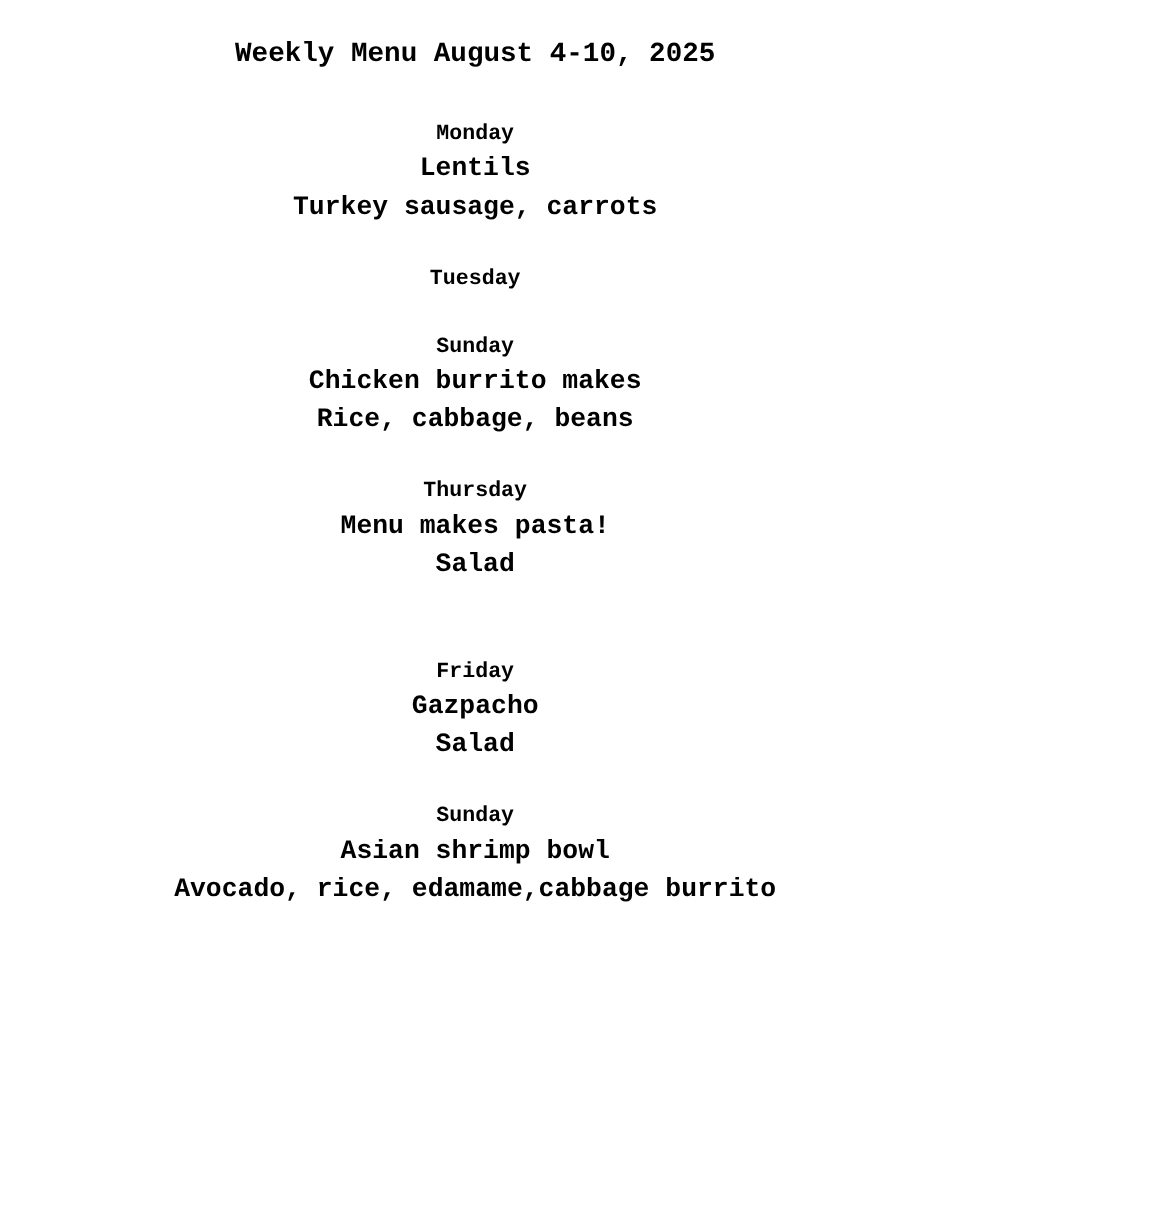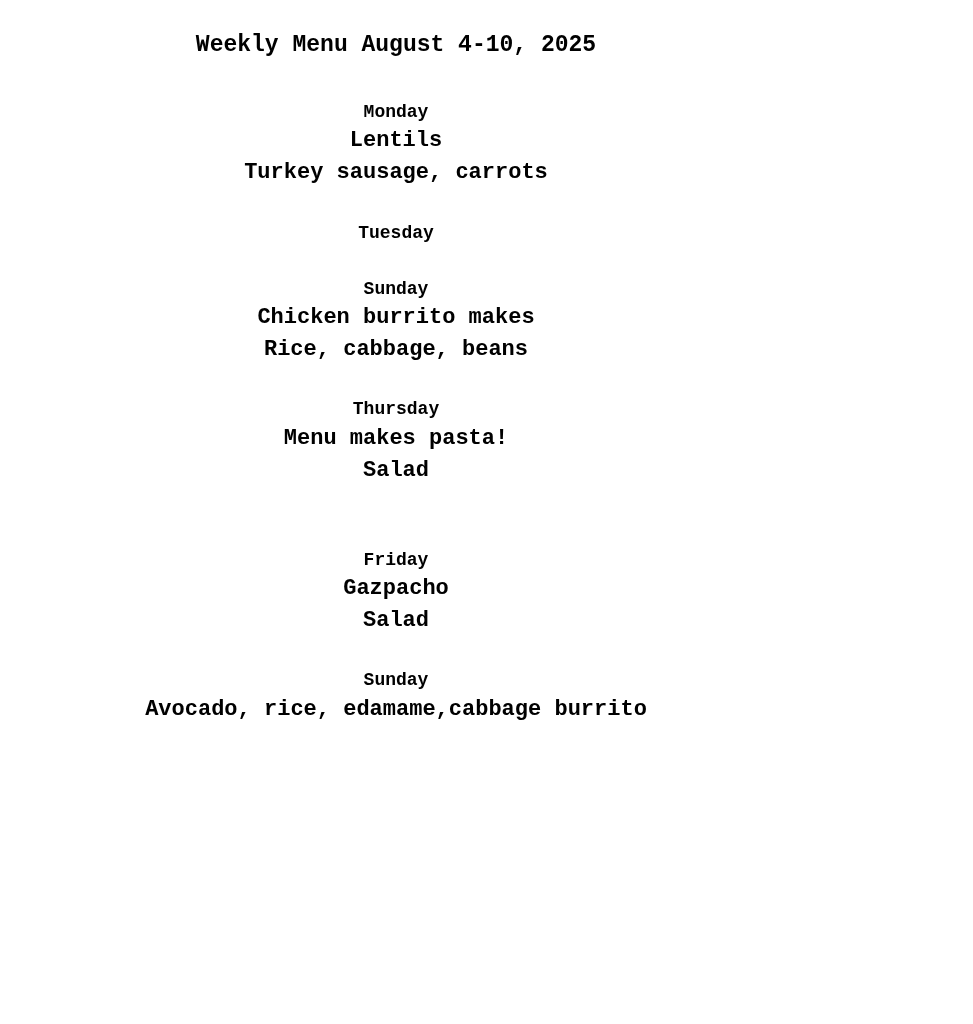--- a/index.html
+++ b/index.html
@@ -97,16 +97,17 @@
   <div class="day-block">
     <div class="day-name">Friday</div>
     <div class="day-line">Gazpacho</div>
     <div class="day-line">Salad</div>
   </div>
 
   <div class="spacer"></div>
 
   <div class="day-block">
     <div class="day-name">Sunday</div>
+    <div class="day-line">Asian shrimp bowl</div>
     <div class="day-line">Avocado, rice, edamame,cabbage burrito</div>
   </div>
 
 </div>
 
 </body></html>

